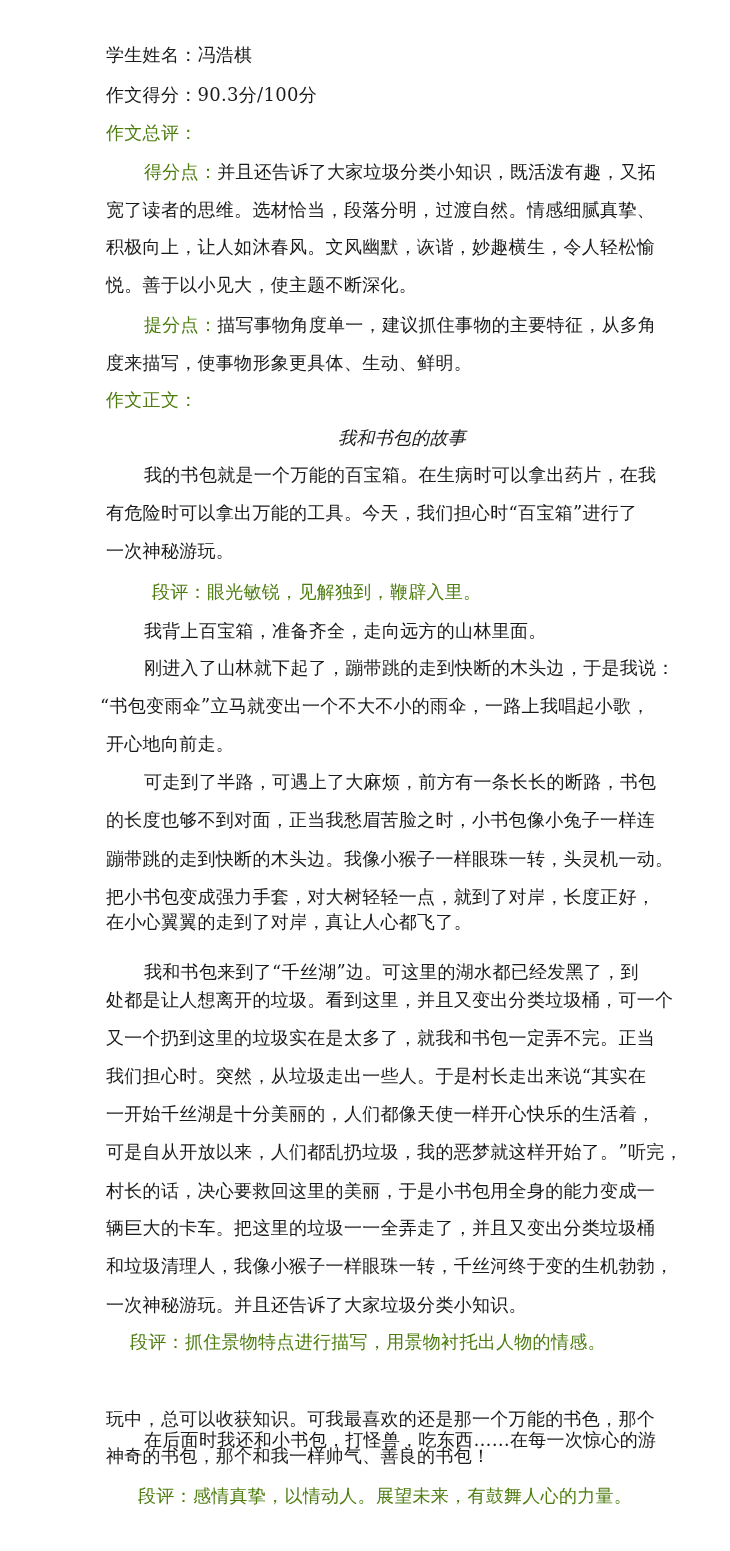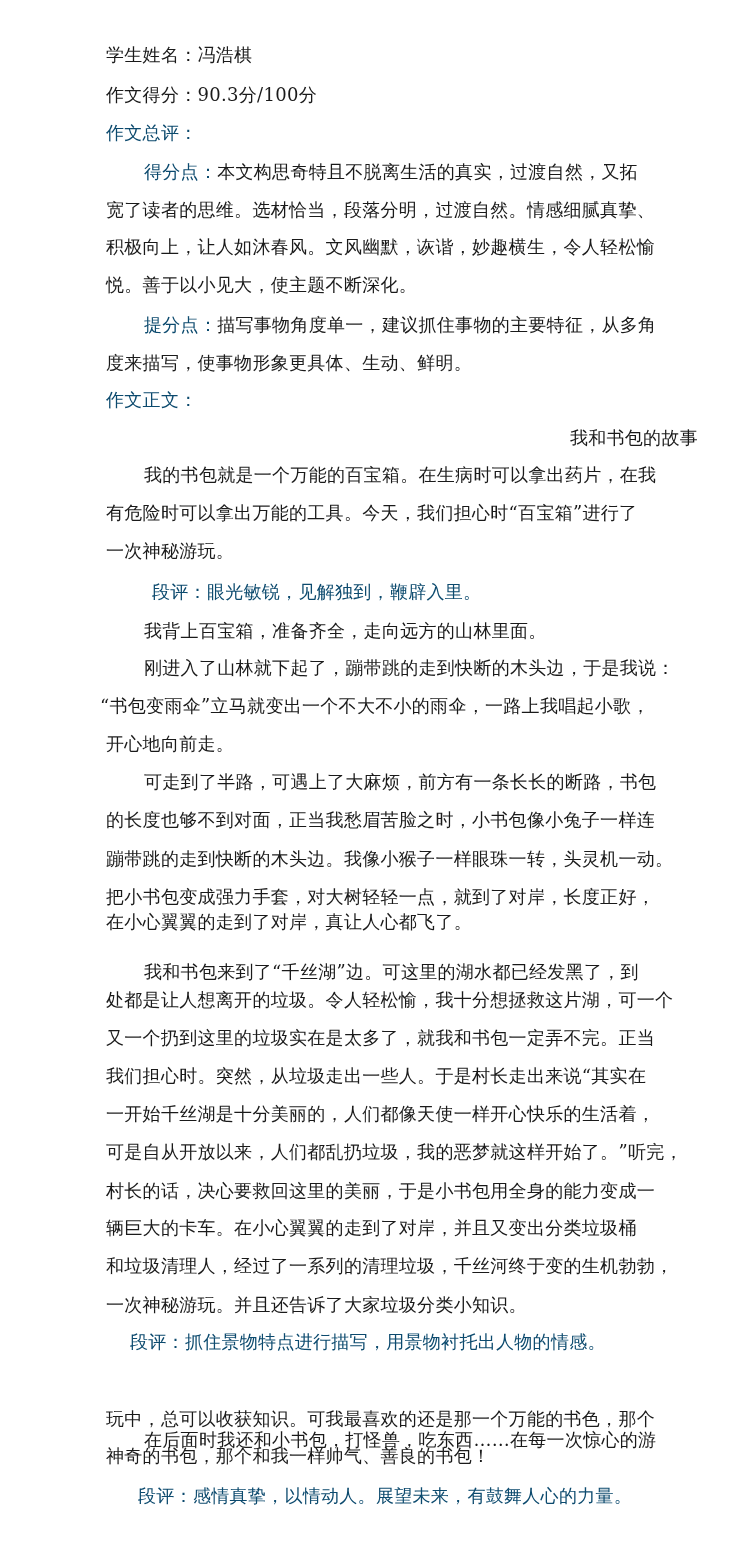--- a/index.html
+++ b/index.html
@@ -19,39 +19,39 @@
   }
   .line {
     position: absolute;
     left: 0;
     white-space: nowrap;
     font-size: 18px;
     line-height: 24px;
     letter-spacing: 0.3px;
     margin-left: 36px;
   }
-  .red { color: #0c4a6e; }
-  .center { width: 592px; text-align: right; }
+  .red { color: #4d7c0f; }
+  .center { width: 592px; text-align: center; font-style: italic; }
 </style>
 </head>
 <body>
 
 <div class="doc">
 
   <div class="line" style="top:43px">
     <span>学生姓名：</span><span>冯浩棋</span>
   </div>
   <div class="line" style="top:83px">
     <span>作文得分：</span><span>90.3分/100分</span>
   </div>
 
   <div class="line red" style="top:121px">作文总评：</div>
 
   <div class="line" style="top:160px; left:38px">
-    <span class="red">得分点：</span><span>本文构思奇特且不脱离生活的真实，过渡自然，又拓</span>
+    <span class="red">得分点：</span><span>并且还告诉了大家垃圾分类小知识，既活泼有趣，又拓</span>
   </div>
   <div class="line" style="top:198px">宽了读者的思维。选材恰当，段落分明，过渡自然。情感细腻真挚、</div>
   <div class="line" style="top:235px">积极向上，让人如沐春风。文风幽默，诙谐，妙趣横生，令人轻松愉</div>
   <div class="line" style="top:273px">悦。善于以小见大，使主题不断深化。</div>
 
   <div class="line" style="top:313px; left:38px">
     <span class="red">提分点：</span><span>描写事物角度单一，建议抓住事物的主要特征，从多角</span>
   </div>
   <div class="line" style="top:351px">度来描写，使事物形象更具体、生动、鲜明。</div>
 
@@ -70,28 +70,28 @@
   <div class="line" style="top:694px; left:-6px">“书包变雨伞”立马就变出一个不大不小的雨伞，一路上我唱起小歌，</div>
   <div class="line" style="top:732px">开心地向前走。</div>
 
   <div class="line" style="top:770px; left:38px">可走到了半路，可遇上了大麻烦，前方有一条长长的断路，书包</div>
   <div class="line" style="top:808px">的长度也够不到对面，正当我愁眉苦脸之时，小书包像小兔子一样连</div>
   <div class="line" style="top:847px">蹦带跳的走到快断的木头边。我像小猴子一样眼珠一转，头灵机一动。</div>
   <div class="line" style="top:885px">把小书包变成强力手套，对大树轻轻一点，就到了对岸，长度正好，</div>
   <div class="line" style="top:910px">在小心翼翼的走到了对岸，真让人心都飞了。</div>
 
   <div class="line" style="top:960px; left:38px">我和书包来到了“千丝湖”边。可这里的湖水都已经发黑了，到</div>
-  <div class="line" style="top:988px">处都是让人想离开的垃圾。令人轻松愉，我十分想拯救这片湖，可一个</div>
+  <div class="line" style="top:988px">处都是让人想离开的垃圾。看到这里，并且又变出分类垃圾桶，可一个</div>
   <div class="line" style="top:1026px">又一个扔到这里的垃圾实在是太多了，就我和书包一定弄不完。正当</div>
   <div class="line" style="top:1064px">我们担心时。突然，从垃圾走出一些人。于是村长走出来说“其实在</div>
   <div class="line" style="top:1102px">一开始千丝湖是十分美丽的，人们都像天使一样开心快乐的生活着，</div>
   <div class="line" style="top:1140px">可是自从开放以来，人们都乱扔垃圾，我的恶梦就这样开始了。”听完，</div>
   <div class="line" style="top:1179px">村长的话，决心要救回这里的美丽，于是小书包用全身的能力变成一</div>
-  <div class="line" style="top:1216px">辆巨大的卡车。在小心翼翼的走到了对岸，并且又变出分类垃圾桶</div>
-  <div class="line" style="top:1254px">和垃圾清理人，经过了一系列的清理垃圾，千丝河终于变的生机勃勃，</div>
+  <div class="line" style="top:1216px">辆巨大的卡车。把这里的垃圾一一全弄走了，并且又变出分类垃圾桶</div>
+  <div class="line" style="top:1254px">和垃圾清理人，我像小猴子一样眼珠一转，千丝河终于变的生机勃勃，</div>
   <div class="line" style="top:1293px">一次神秘游玩。并且还告诉了大家垃圾分类小知识。</div>
 
   <div class="line red" style="top:1330px; left:24px">段评：抓住景物特点进行描写，用景物衬托出人物的情感。</div>
 
   <div class="line" style="top:1428px; left:38px">在后面时我还和小书包，打怪兽，吃东西……在每一次惊心的游</div>
   <div class="line" style="top:1407px">玩中，总可以收获知识。可我最喜欢的还是那一个万能的书色，那个</div>
   <div class="line" style="top:1444px">神奇的书包，那个和我一样帅气、善良的书包！</div>
 
   <div class="line red" style="top:1484px; left:32px">段评：感情真挚，以情动人。展望未来，有鼓舞人心的力量。</div>
 

